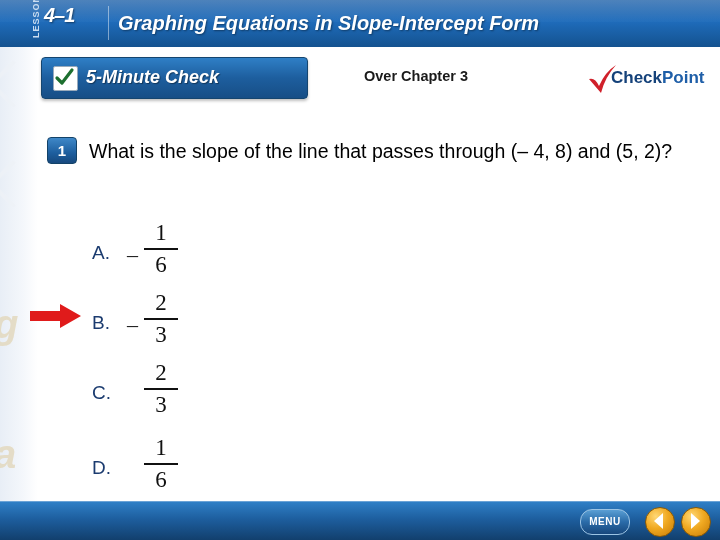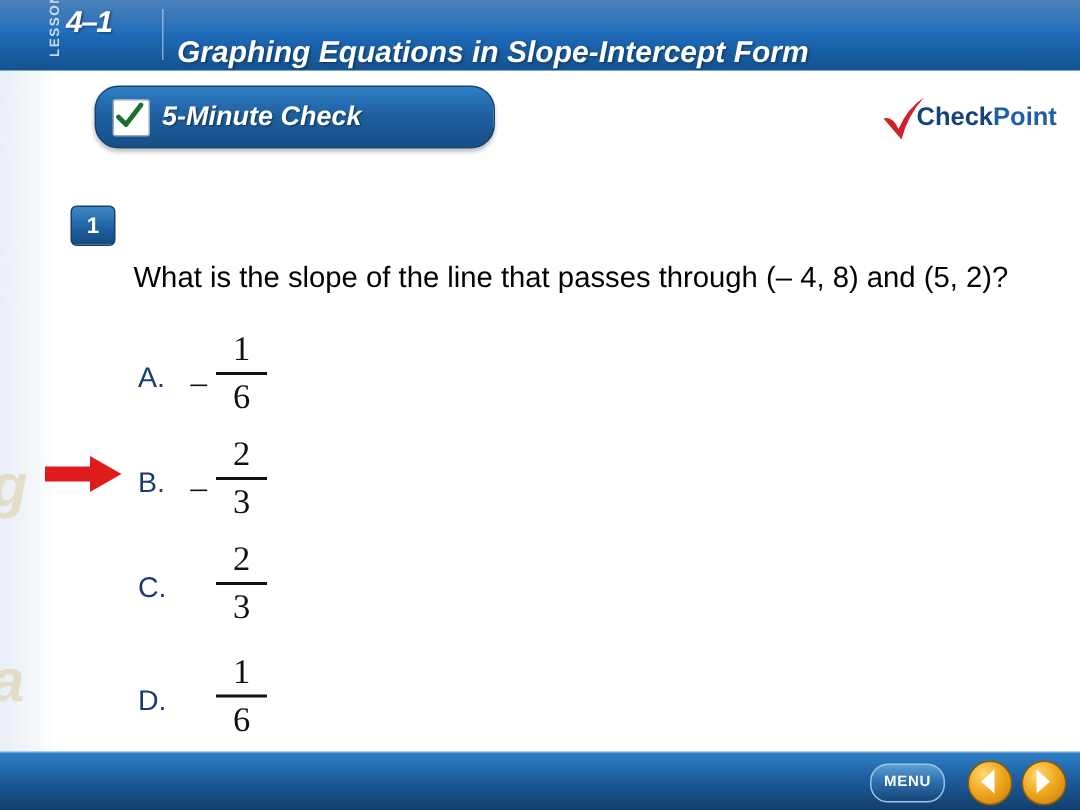--- a/index.html
+++ b/index.html
@@ -57,21 +57,21 @@
     text-shadow: 1px 1px 2px rgba(0,0,0,0.45);
   }
   .banner-divider {
     position: absolute;
     left: 108px; top: 6px;
     width: 1px; height: 34px;
     background: rgba(255,255,255,0.45);
   }
   .lesson-title {
     position: absolute;
-    left: 118px; top: 24px;
+    left: 118px; top: 12px;
     font-size: 20px;
     font-style: italic;
     font-weight: bold;
     color: #ffffff;
     text-shadow: 1px 1px 2px rgba(0,0,0,0.4);
     white-space: nowrap;
   }
 
   
   .left-strip {
@@ -96,23 +96,23 @@
     width: 30px; height: 30px;
     border-left: 4px solid #eef2f7;
     border-bottom: 4px solid #eef2f7;
     transform: rotate(45deg);
     opacity: 0.8;
   }
 
   
   .check-pill {
     position: absolute;
-    left: 63px; top: 57px;
+    left: 41px; top: 57px;
     width: 265px; height: 40px;
-    border-radius: 16px;
+    border-radius: 4px;
     background: linear-gradient(to bottom, #2f7fc6 0%, #1d5e9e 50%, #174e86 100%);
     border: 1px solid #15456f;
     box-shadow: 0 2px 3px rgba(0,0,0,0.25);
   }
   .check-pill .tickbox {
     position: absolute;
     left: 11px; top: 8px;
     width: 23px; height: 23px;
     background: #ffffff;
     border: 1px solid #9ab;
@@ -172,21 +172,20 @@
     text-align: center;
     line-height: 25px;
   }
   .q-text {
     position: absolute;
     left: 89px; top: 136px;
     width: 600px;
     font-size: 19.5px;
     color: #000000;
     line-height: 30px;
-    margin-top: 34px;
   }
 
   
   .choice {
     position: absolute;
     left: 92px;
     width: 300px;
     height: 70px;
   }
   .choice .letter {
@@ -298,20 +297,21 @@
 
   <div class="check-pill">
     <div class="tickbox">
       <svg width="21" height="21" viewBox="0 0 21 21">
         <path d="M3 11 L8 16 L18 3" stroke="#1d6f2f" stroke-width="3.2" fill="none" stroke-linecap="round" stroke-linejoin="round"></path>
       </svg>
     </div>
     <div class="label">5-Minute Check</div>
   </div>
 
+  <div class="over-chapter">Over Chapter 3</div>
 
   <div class="checkpoint-logo">
     <div class="cp-check">
       <svg width="34" height="30" viewBox="0 0 34 30">
         <path d="M4 15 Q10 13 14 22 Q20 8 31 1 Q20 13 16 29 Q10 22 4 15 Z" fill="#d0202a"></path>
       </svg>
     </div>
     <div class="cp-text">
       <span>Check</span><span class="point">Point</span>
     </div>

